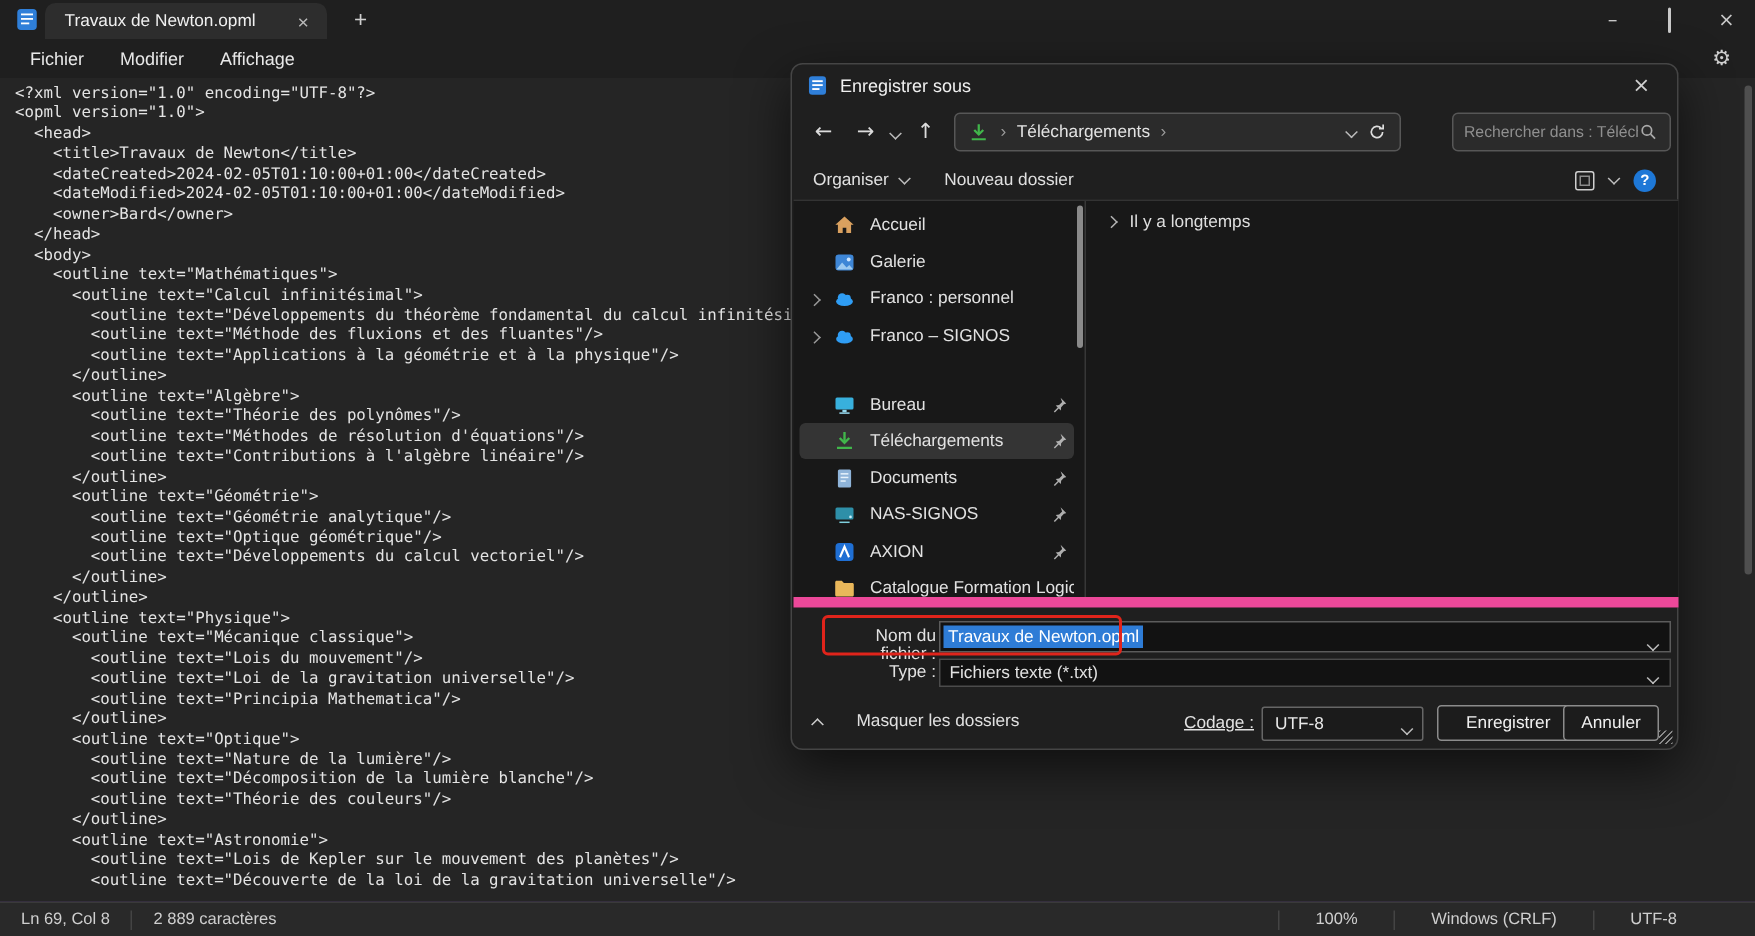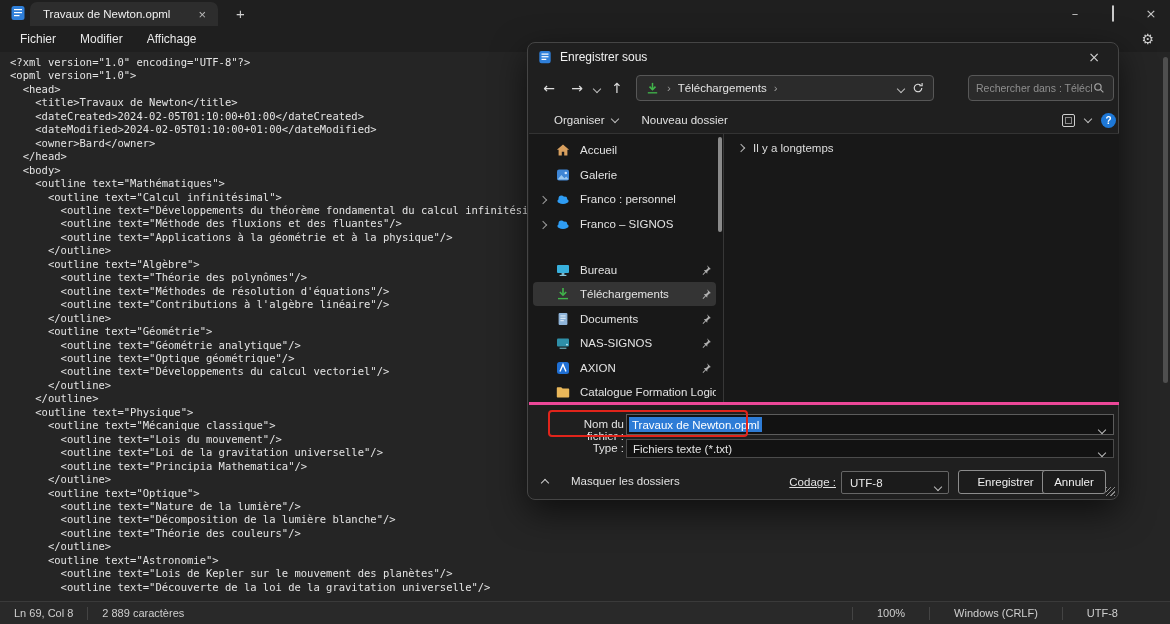--- a/index.html
+++ b/index.html
@@ -59,29 +59,29 @@
   .chv.up { transform:rotate(-135deg); }
   .addrbox { position:absolute; left:108px; top:4px; width:298px; height:26px; background:#2b2b2b;
              border:1px solid #575757; border-radius:4px; display:flex; align-items:center;
              padding:0 8px; gap:7px; font-size:11.5px; color:#e3e3e3; }
   .addr-spacer { flex:1; }
   .searchbox { position:absolute; left:440px; top:4px; width:146px; height:26px; background:#2b2b2b;
                border:1px solid #575757; border-radius:4px; display:flex; align-items:center; padding:0 7px; }
   .searchbox input { flex:1; min-width:0; background:transparent; border:none; outline:none;
                      font-family:"Liberation Sans",sans-serif; font-size:10.5px; color:#e3e3e3; }
   .searchbox input::placeholder { color:#8f8f8f; }
-  .dlg-toolbar { position:absolute; left:12px; top:64px; width:100%; height:26px; display:flex;
+  .dlg-toolbar { position:absolute; left:0; top:64px; width:100%; height:26px; display:flex;
                  align-items:center; padding:0 14px; gap:24px; font-size:11.5px; color:#e0e0e0; }
   .tb-right { margin-left:auto; display:flex; align-items:center; gap:10px; }
   .viewicon { width:13px; height:13px; border:1.4px solid #cfcfcf; border-radius:2px; position:relative; }
   .viewicon::after { content:""; position:absolute; left:2px; top:2px; right:2px; bottom:2px; border:1px solid #8b8b8b; }
   .helpicon { width:15px; height:15px; border-radius:50%; background:#1e78d7; color:#fff; font-size:10px;
               font-weight:bold; display:flex; align-items:center; justify-content:center; }
   .dlg-body { position:absolute; left:1px; top:90px; width:590px; height:272px; background:#181818;
-              border-top:1px solid #333; border-bottom:3px solid #ec4899; }
+              border-top:1px solid #333; border-bottom:7px solid #ec4899; }
   .sidebar { position:absolute; left:0; top:0; width:193px; height:100%; padding-top:4px; overflow:hidden; }
   .sb-item { position:relative; height:24px; margin:0 6px .5px 4px; display:flex; align-items:center;
              padding-left:22px; border-radius:4px; }
   .sb-item.selected { background:#343434; }
   .sb-chv { position:absolute; left:7px; color:#9a9a9a; }
   .sb-ico { width:16px; height:16px; margin-right:9px; flex:0 0 16px; }
   .sb-label { font-size:11.5px; color:#e2e2e2; white-space:nowrap; overflow:hidden; flex:1; }
   .sb-pin { width:12px; height:12px; margin-right:4px; opacity:.85; }
   .sb-scroll { position:absolute; left:189px; top:3px; width:4px; height:95px; background:#8a8a8a; border-radius:2px; }
   .filelist { position:absolute; left:194px; top:0; right:0; height:100%; border-left:1px solid #373737; }

